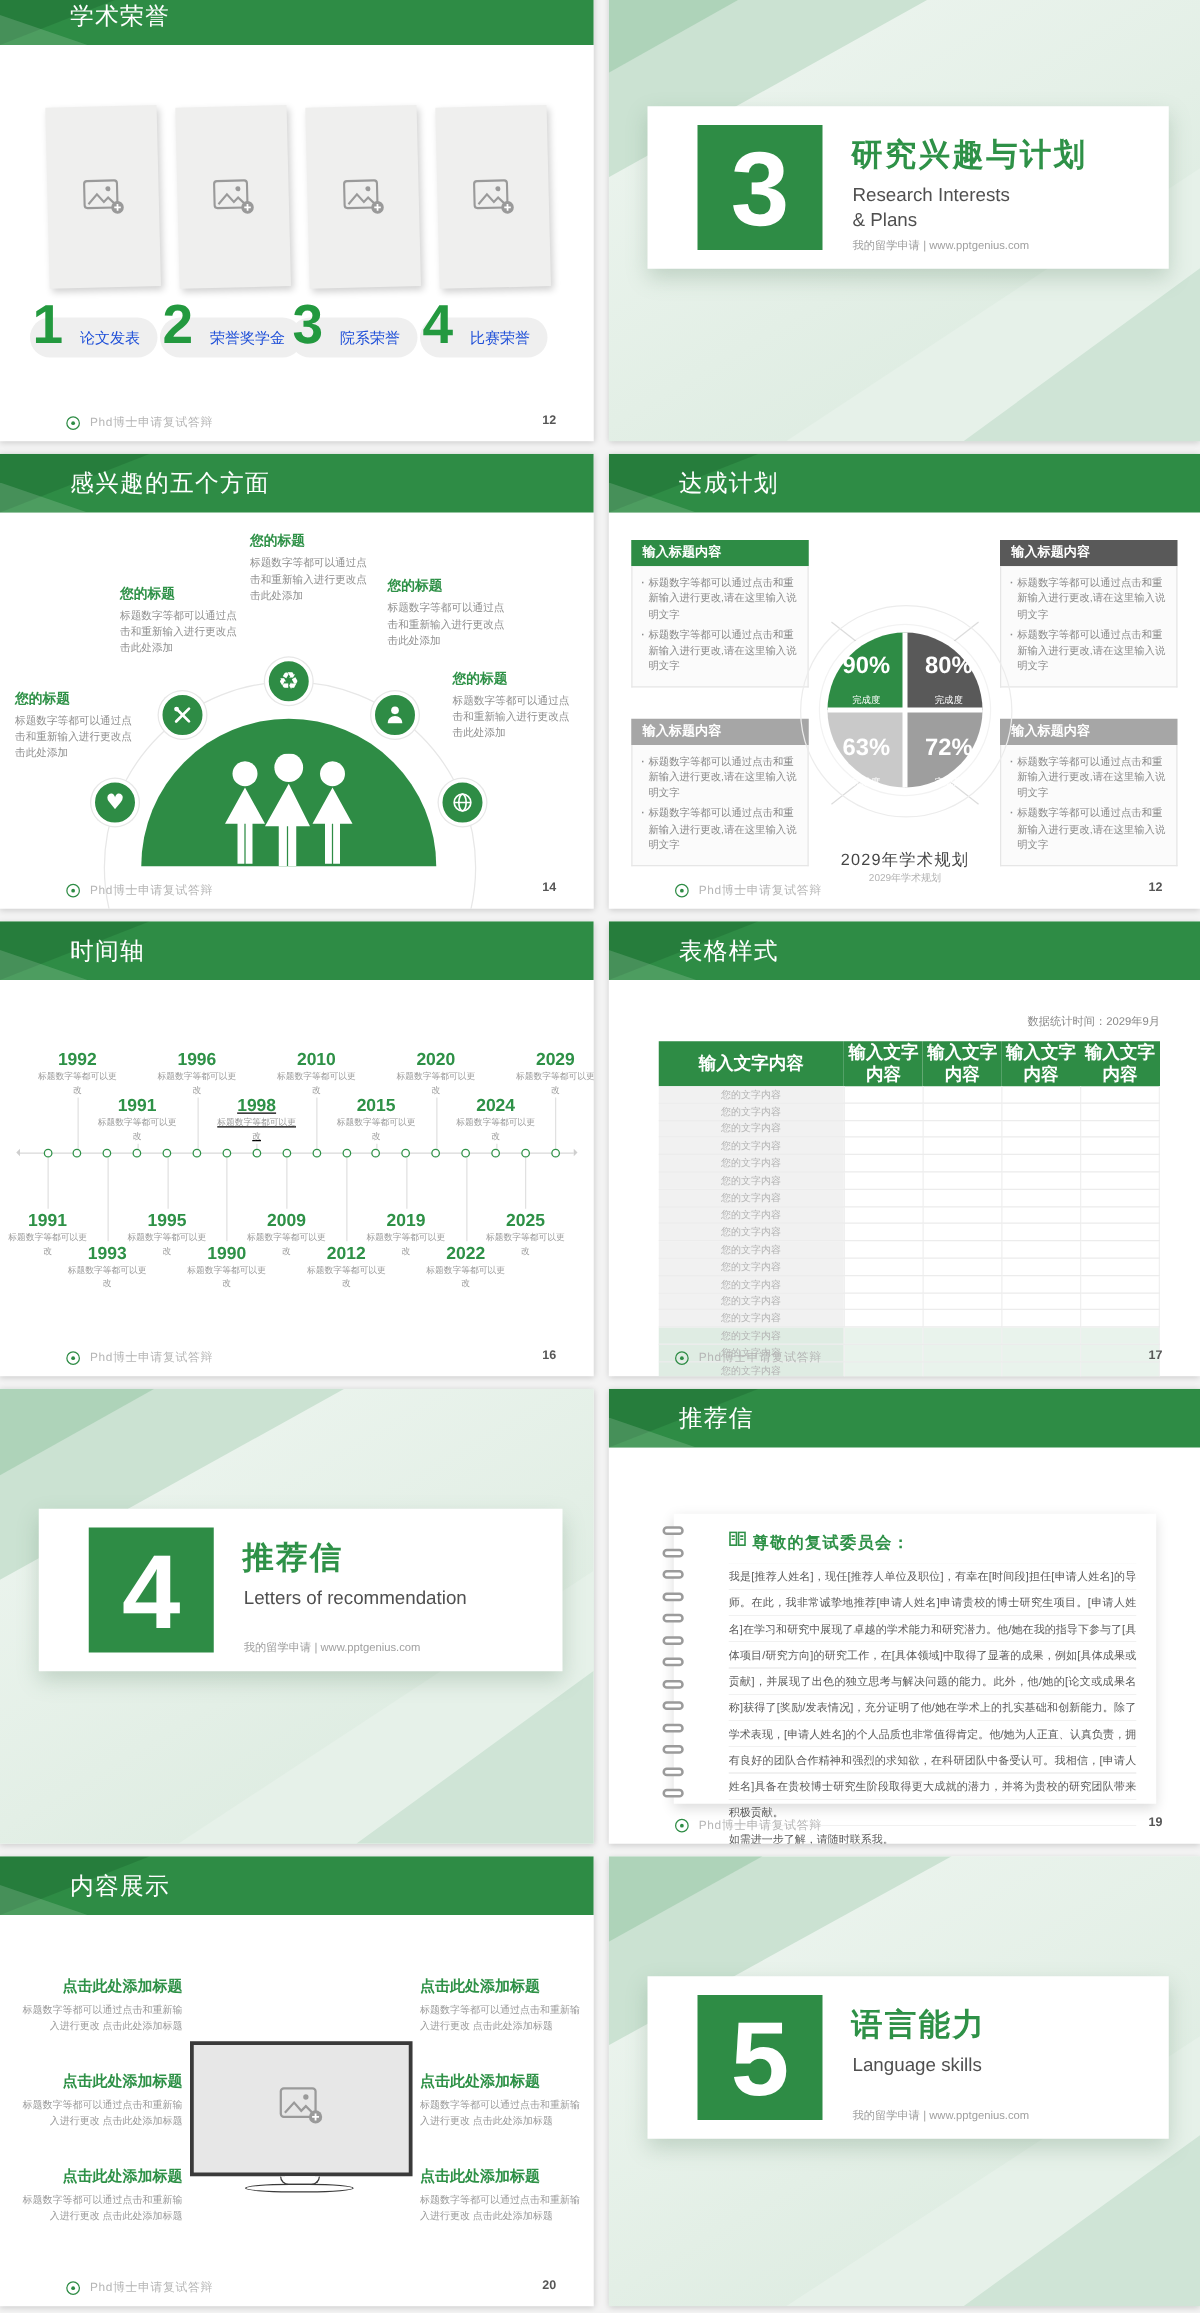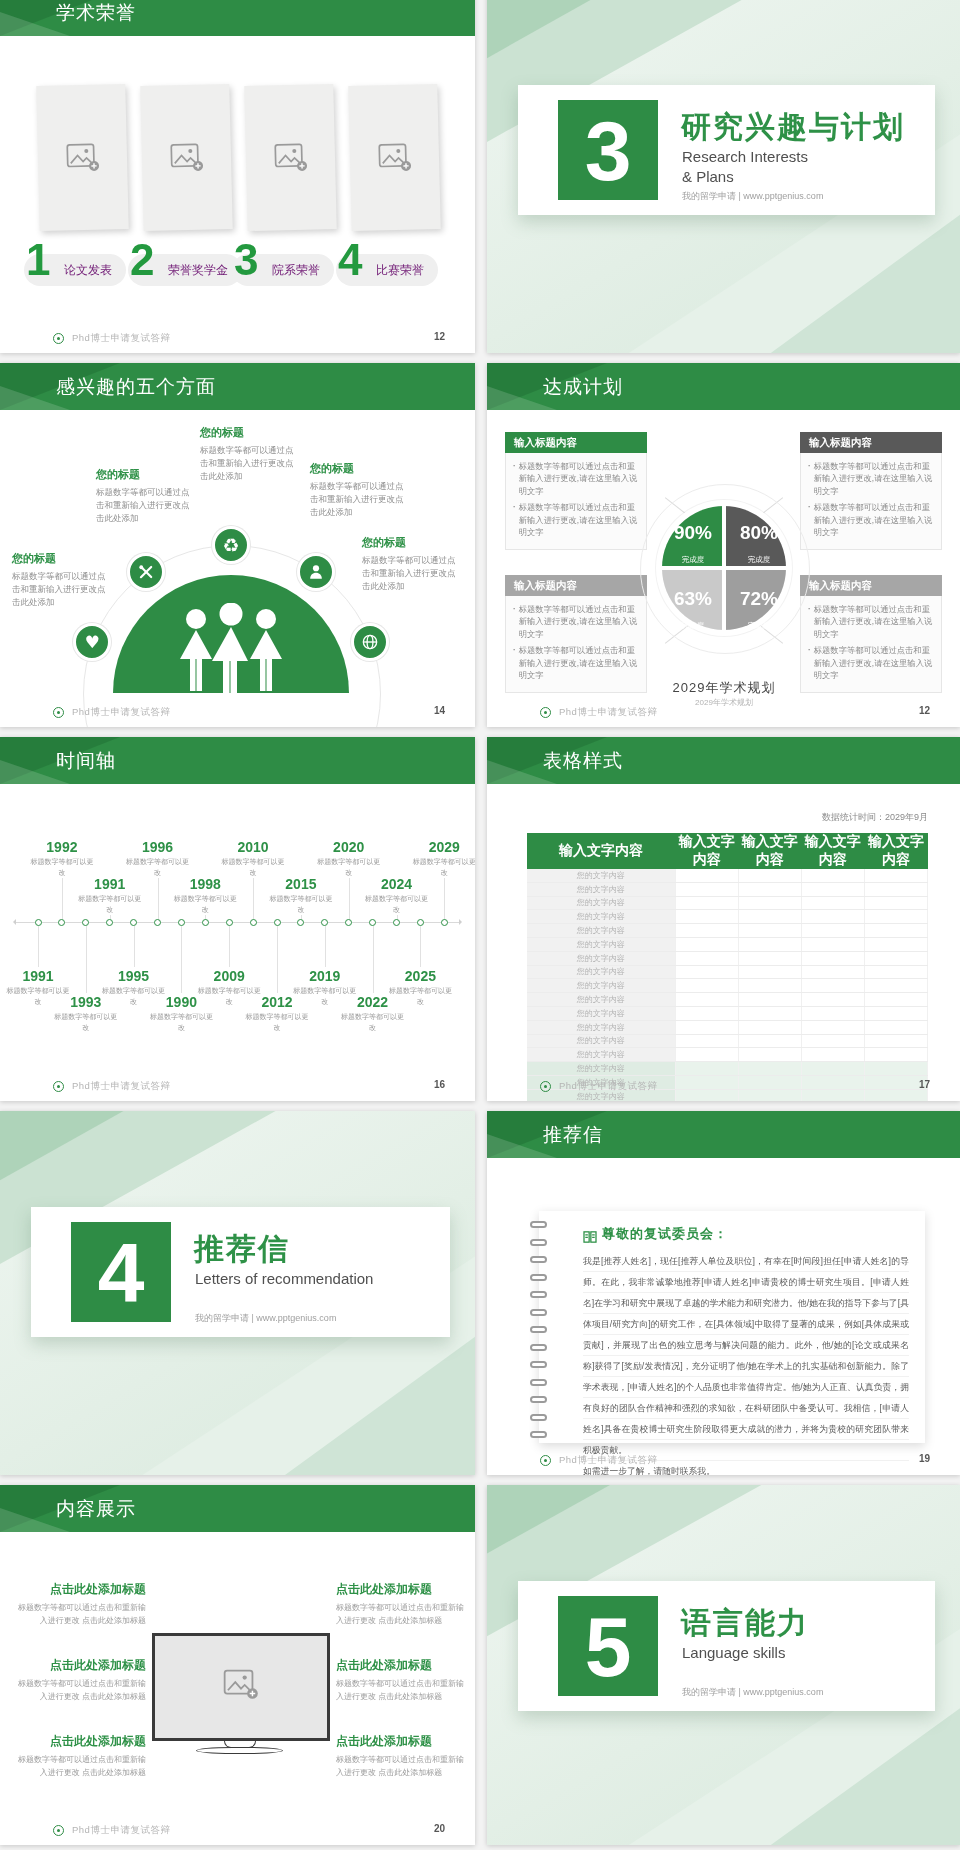--- a/index.html
+++ b/index.html
@@ -24,29 +24,29 @@
   .divider{background:linear-gradient(150deg,#eff6f1 0%,#e3efe6 55%,#d8e9dd 100%);}
   .poly{position:absolute;inset:0;}
   .poly.p1{background:#cbe2d2;clip-path:polygon(0 0,58% 0,0 42%);}
   .poly.p2{background:#a9d0b5;clip-path:polygon(0 0,26% 0,0 19%);opacity:.85;}
   .poly.p3{background:#e6f1e9;clip-path:polygon(100% 40%,100% 100%,30% 100%);}
   .poly.p4{background:#cfe4d6;clip-path:polygon(100% 62%,100% 100%,60% 100%);}
   .band{position:absolute;left:31px;right:25px;top:96px;height:130px;background:#fff;
     box-shadow:0 7px 16px rgba(90,130,100,.28);}
   .numbox{position:absolute;left:40px;top:15px;width:100px;height:100px;background:#2e8c45;
     color:#fff;font-size:84px;font-weight:bold;text-align:center;line-height:102px;}
-  .dv-title{position:absolute;left:163px;top:22px;font-size:30px;font-weight:bold;color:#2e9147;letter-spacing:2px;}
+  .dv-title{position:absolute;left:163px;top:22px;font-size:25px;font-weight:bold;color:#2e9147;letter-spacing:2px;}
   .dv-sub{position:absolute;left:164px;top:62px;font-size:15px;color:#4f4f4f;line-height:1.3;white-space:pre-line;}
   .dv-site{position:absolute;left:164px;bottom:12px;font-size:9px;color:#a0a0a0;}
   
   .pcard{position:absolute;width:89px;height:145px;background:#efefee;box-shadow:2px 3px 6px rgba(0,0,0,.18);
     transform:rotate(-1.4deg);display:flex;align-items:center;justify-content:center;}
   .hbadge{position:absolute;height:34px;}
   .hbadge .pill{position:absolute;left:0;top:2px;height:32px;background:#efefef;border-radius:17px;
-    display:flex;align-items:center;padding:0 14px 0 40px;font-size:12px;color:#701a75;white-space:nowrap;}
+    display:flex;align-items:center;padding:0 14px 0 40px;font-size:12px;color:#1d4ed8;white-space:nowrap;}
   .hbadge .n{position:absolute;left:2px;top:-14px;font-size:44px;font-weight:bold;color:#23993f;line-height:1;}
   
   .iblock{position:absolute;width:96px;}
   .iblock .it{font-size:11px;font-weight:bold;color:#2e9147;margin-bottom:4px;}
   .iblock .ib{font-size:8.5px;color:#8f8f8f;line-height:1.55;}
   .arc{position:absolute;left:83px;top:182px;width:296px;height:296px;border:1px solid #e7e7e7;border-radius:50%;}
   .dome{position:absolute;left:113px;top:212px;width:236px;height:118px;background:#2e8c45;border-radius:118px 118px 0 0;}
   .icircle{position:absolute;width:38px;height:38px;border-radius:50%;background:#2e8c45;border:3px solid #fff;
     box-sizing:border-box;display:flex;align-items:center;justify-content:center;color:#fff;font-size:17px;
     box-shadow:0 0 0 1px #e7e7e7;}
@@ -89,21 +89,21 @@
   .gtable td{height:12.8px;font-size:8px;color:#b3b3b3;text-align:center;padding:0;
     border-bottom:1px solid #ececec;border-right:1px solid #f0f0f0;}
   .gtable td.c1{background:#f1f1f1;}
   .gtable tr.tint td{background:#e9f3ec;} .gtable tr.tint td.c1{background:#dfece3;}
   
   .sheet{position:absolute;left:52px;right:35px;top:100px;bottom:32px;background:#fff;
     box-shadow:0 3px 10px rgba(0,0,0,.15);}
   .ring{position:absolute;left:-9px;width:17px;height:7px;border:2px solid #9b9b9b;border-radius:4px;
     box-sizing:border-box;background:#fff;}
   .lt-title{position:absolute;left:44px;top:14px;font-size:13px;font-weight:bold;color:#2e9147;
-    display:flex;align-items:flex-end;gap:5px;letter-spacing:1px;}
+    display:flex;align-items:flex-start;gap:5px;letter-spacing:1px;}
   .lt-body{position:absolute;left:44px;right:16px;top:40px;font-size:8.8px;color:#5a5a5a;line-height:21px;
     text-align:justify;background:repeating-linear-gradient(to bottom,transparent 0 20px,#f1f1f1 20px 21px);}
   .lt-body p{margin:0;}
   
   .tv{position:absolute;left:152px;top:148px;width:172px;height:102px;border:3px solid #3a3a3a;background:#e7e7e7;
     display:flex;align-items:center;justify-content:center;}
   .tv-neck{position:absolute;left:224px;top:256px;width:30px;height:6px;border:1.5px solid #3a3a3a;border-top:none;border-radius:0 0 8px 8px;background:#fff;}
   .tv-base{position:absolute;left:196px;top:262px;width:85px;height:5px;border:1.5px solid #3a3a3a;border-radius:50%/60%;background:#fff;}
   .sblock{position:absolute;width:132px;}
   .sblock .st{font-size:12px;font-weight:bold;color:#2e9147;margin-bottom:4px;}
@@ -389,21 +389,21 @@
           <div class="c">标题数字等都可以更改</div>
         </div>
         <div class="tdot" style="left: 177.9px;"></div>
         <div class="tline" style="left: 181.4px; top: 189px; height: 67px;"></div>
         <div class="tgroup" style="left: 149.4px; top: 258px;">
           <div class="y">1990</div>
           <div class="c">标题数字等都可以更改</div>
         </div>
         <div class="tdot" style="left: 201.8px;"></div>
         <div class="tline" style="left: 205.3px; top: 178px; height: 7px;"></div>
-        <div class="tgroup" style="left: 173.3px; top: 140px;">
+        <div class="tgroup" style="left: 173.3px; top: 140px; text-decoration: underline;">
           <div class="y">1998</div>
           <div class="c">标题数字等都可以更改</div>
         </div>
         <div class="tdot" style="left: 225.7px;"></div>
         <div class="tline" style="left: 229.2px; top: 189px; height: 41px;"></div>
         <div class="tgroup" style="left: 197.2px; top: 232px;">
           <div class="y">2009</div>
           <div class="c">标题数字等都可以更改</div>
         </div>
         <div class="tdot" style="left: 249.6px;"></div>

